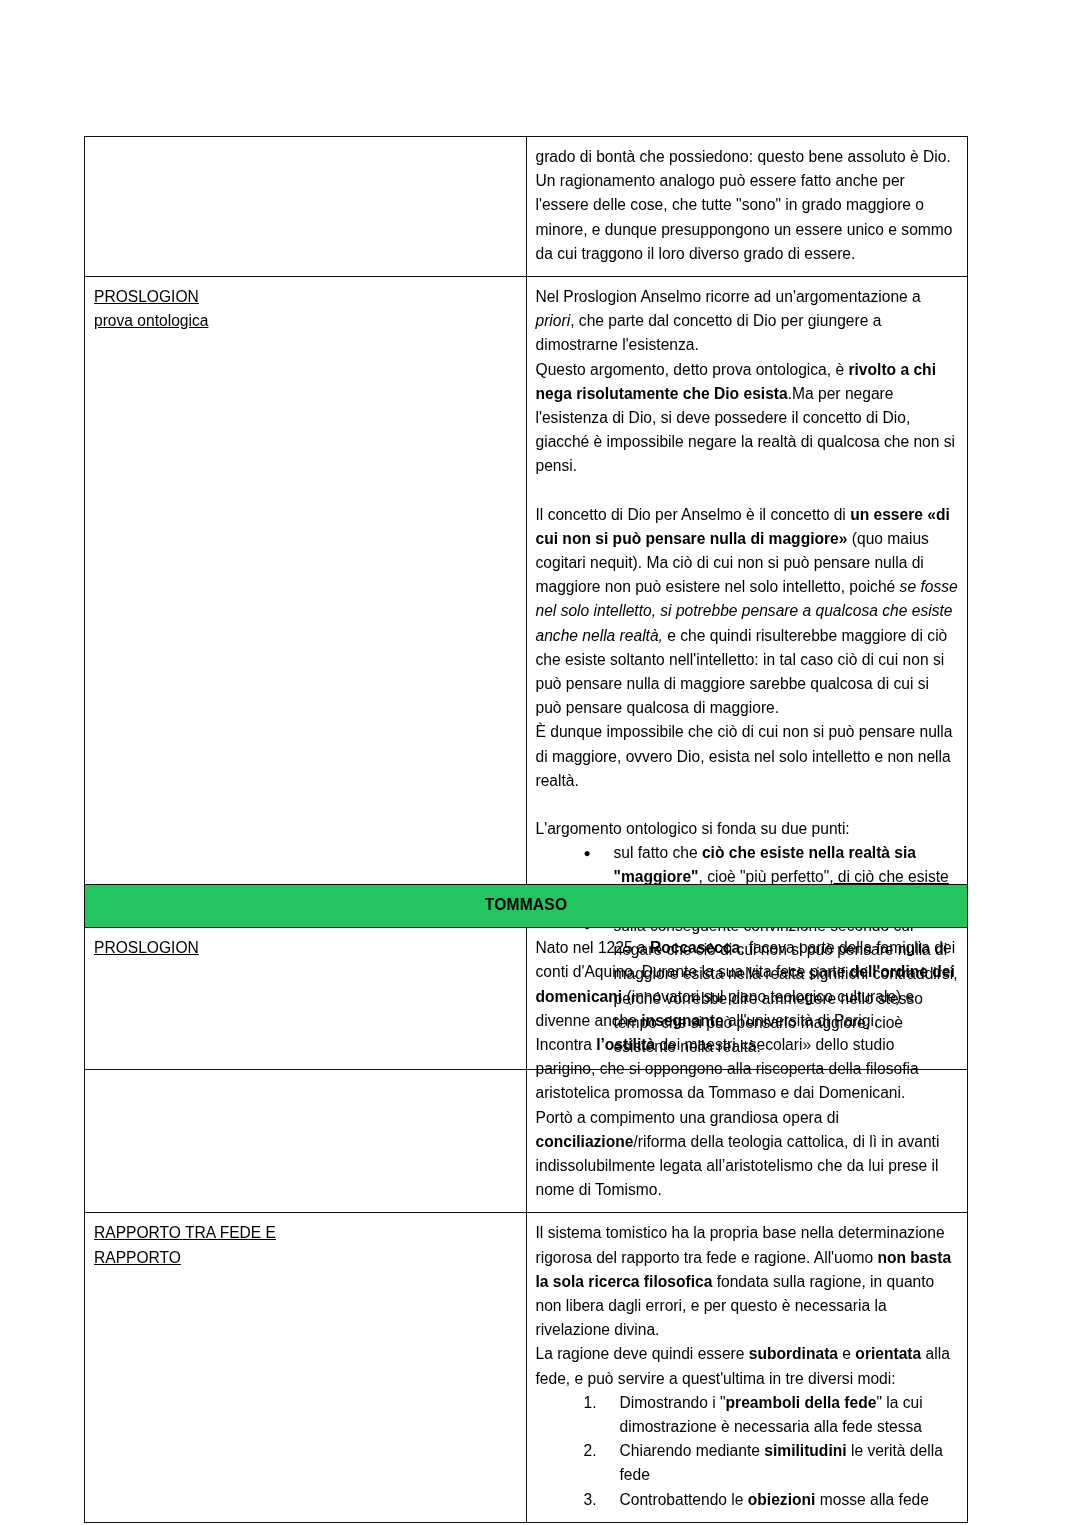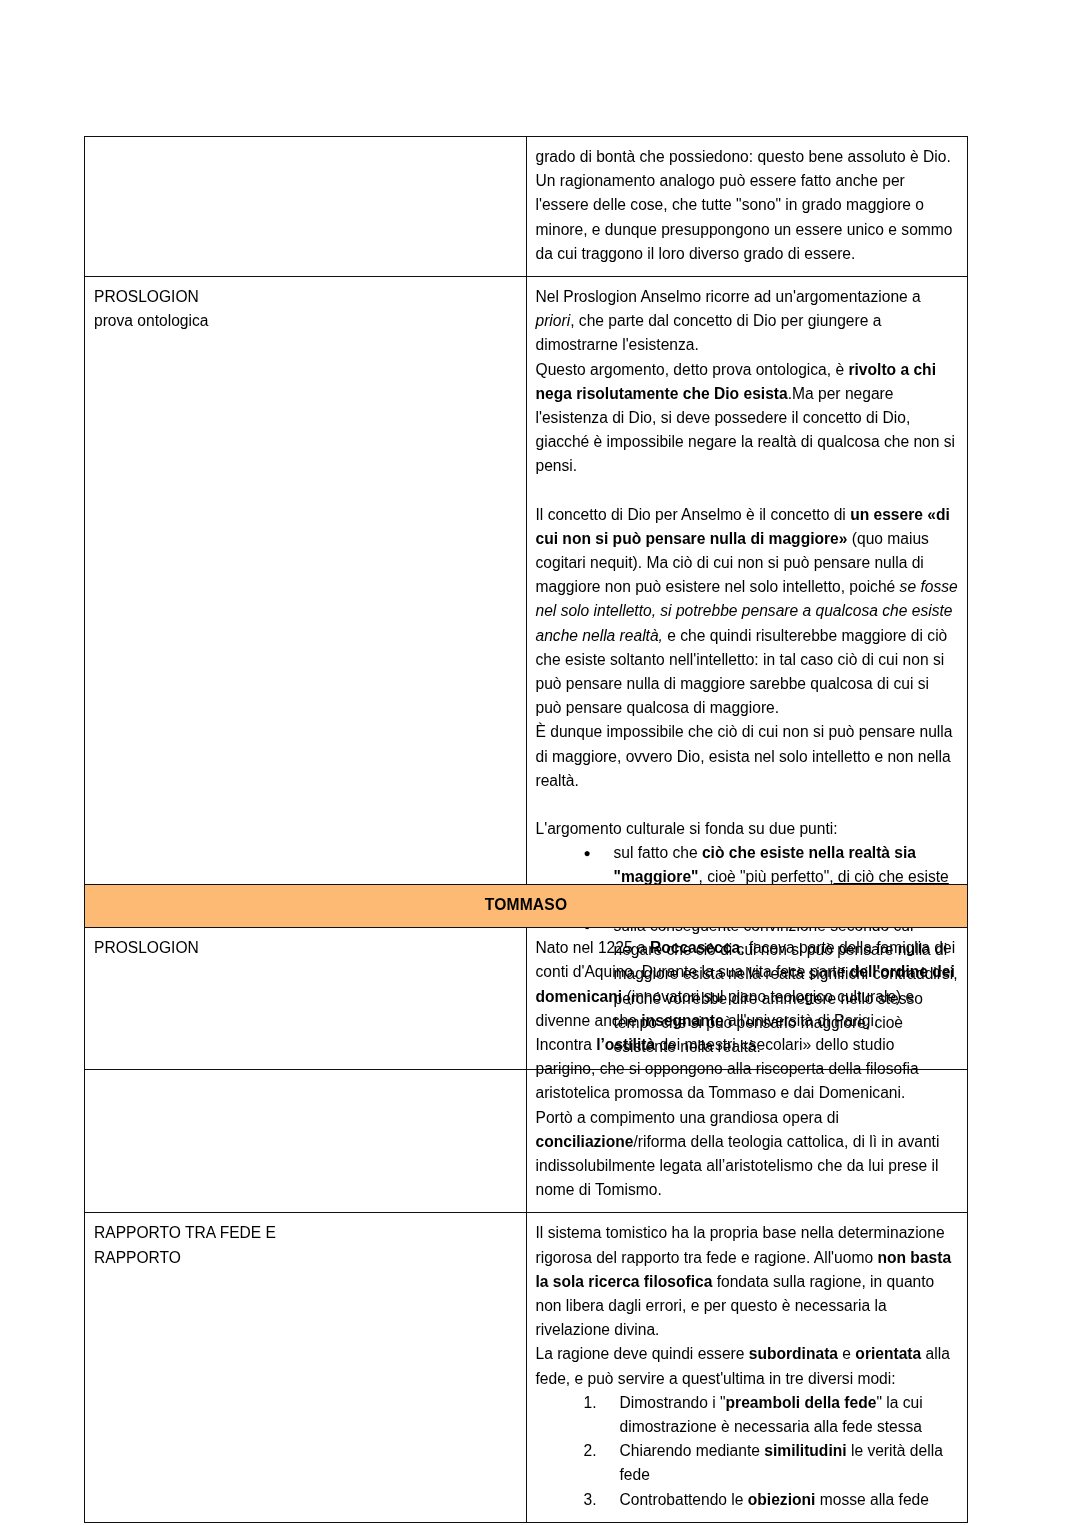--- a/index.html
+++ b/index.html
@@ -33,31 +33,32 @@
     vertical-align: top;
     padding: 8px 9px 10px 9px;
     font-size: 15.6px;
     line-height: 24.2px;
   }
 
   .tbl-1 { top: 136px; }
   .tbl-2 { top: 884px; }
 
   .hdr-cell {
-    background: #fdba74;
+    background: #22c55e;
     text-align: center;
     font-weight: bold;
     font-size: 16px;
     letter-spacing: 0.2px;
     padding-top: 9px;
     padding-bottom: 9px;
   }
   .label-cell {
     font-size: 15.6px;
     line-height: 24.2px;
+    text-decoration: underline;
   }
   b, .b { font-weight: bold; }
   i, .i { font-style: italic; }
   u, .u { text-decoration: underline; }
 
   p.para { margin: 0; }
   p.gap  { margin: 0 0 24px 0; }
 
   ul.bul {
     margin: 0;
@@ -113,21 +114,21 @@
       </tr>
       <tr>
         <td class="label-cell">
           <div>PROSLOGION</div>
           <div>prova ontologica</div>
         </td>
         <td>
           <div id="a-r1-p0">
               <p class="para gap"><span>Nel Proslogion Anselmo ricorre ad un'argomentazione a </span><i>priori</i><span>, che parte dal concetto di Dio per giungere a dimostrarne l'esistenza.</span><br><span>Questo argomento, detto prova ontologica, è </span><b>rivolto a chi nega risolutamente che Dio esista</b><span>.Ma per negare l'esistenza di Dio, si deve possedere il concetto di Dio, giacché è impossibile negare la realtà di qualcosa che non si pensi.</span></p>
               <p class="para gap"><span>Il concetto di Dio per Anselmo è il concetto di </span><b>un essere «di cui non si può pensare nulla di maggiore»</b><span> (quo maius cogitari nequit). Ma ciò di cui non si può pensare nulla di maggiore non può esistere nel solo intelletto, poiché </span><i>se fosse nel solo intelletto, si potrebbe pensare a qualcosa che esiste anche nella realtà,</i><span> e che quindi risulterebbe maggiore di ciò che esiste soltanto nell'intelletto: in tal caso ciò di cui non si può pensare nulla di maggiore sarebbe qualcosa di cui si può pensare qualcosa di maggiore.</span><br><span>È dunque impossibile che ciò di cui non si può pensare nulla di maggiore, ovvero Dio, esista nel solo intelletto e non nella realtà.</span></p>
-              <p class="para"><span>L'argomento culturale si fonda su due punti:</span></p>
+              <p class="para"><span>L'argomento ontologico si fonda su due punti:</span></p>
               <ul class="bul">
                 <li><span>sul fatto che </span><b>ciò che esiste nella realtà sia "maggiore"</b><span>, cioè "più perfetto",</span><u> di ciò che esiste solo nell'intelletto;</u></li>
                 <li><span>sulla conseguente convinzione secondo cui negare che ciò di cui non si può pensare nulla di maggiore esista nella realtà significhi contraddirsi, perché vorrebbe dire ammettere nello stesso tempo che si può pensarlo maggiore, cioè esistente nella realtà.</span></li>
               </ul>
             </div>
         </td>
       </tr>
     </tbody>
   </table>
 

